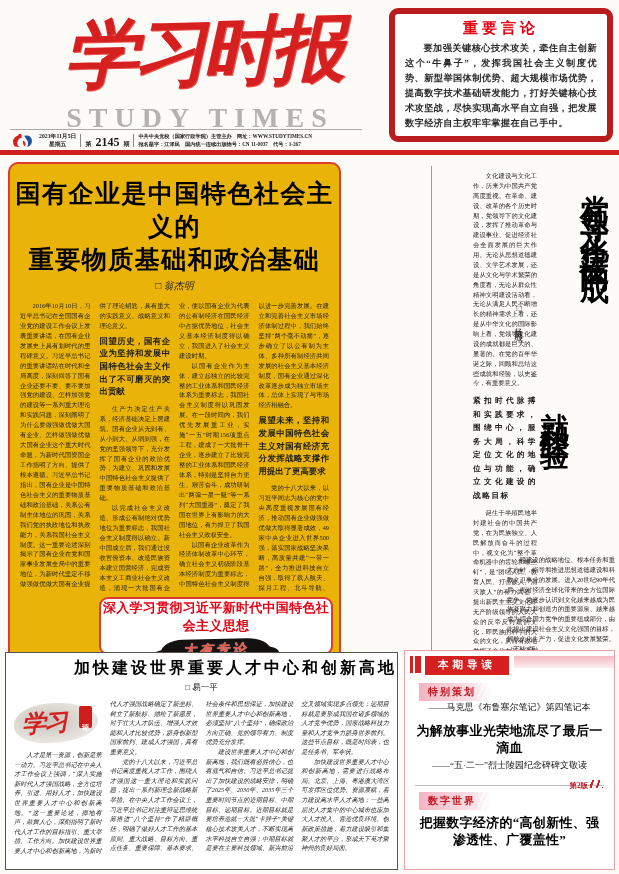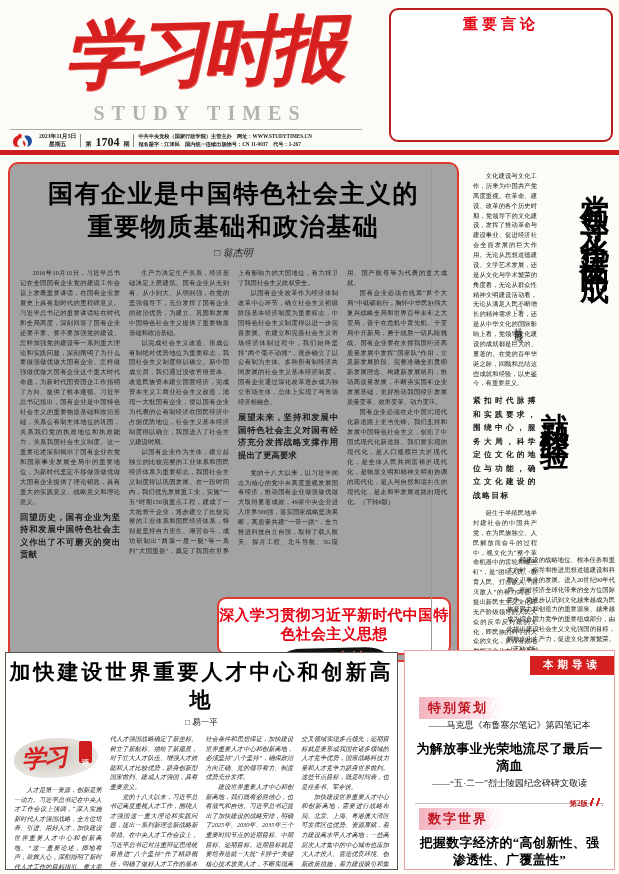--- a/index.html
+++ b/index.html
@@ -6,56 +6,56 @@
   body{width:619px;height:874px;overflow:hidden;background:#f6f5f1;
        font-family:"Liberation Serif","DejaVu Serif",serif;color:#1a1a1a;}
   #page{position:relative;width:619px;height:874px;background:#fcfbf8;}
 
   
   .masthead-title{position:absolute;left:44px;top:0px;width:316px;height:108px;
     text-align:center;font-size:74px;font-weight:900;font-style:italic;
     color:#d6201f;letter-spacing:-5px;line-height:104px;transform:rotate(-1.5deg);
     text-shadow:1px 1px 0 #e8544f;}
   .masthead-en{position:absolute;left:40px;top:102px;width:320px;text-align:center;
-    font-size:20px;color:#b3b2ae;letter-spacing:7px;font-weight:bold;}
+    font-size:28px;color:#b3b2ae;letter-spacing:7px;font-weight:bold;}
   .mast-hair{position:absolute;left:10px;top:129px;width:352px;border-top:1px solid #a9a9a5;}
   .infobar{position:absolute;left:9px;top:132px;width:356px;height:17px;
     display:flex;align-items:center;}
   .infologo{width:27px;height:17px;flex:0 0 auto;margin-right:3px;}
   .date-block{font-size:5.8px;font-weight:bold;line-height:1.35;text-align:center;white-space:nowrap;}
   .vdiv{width:0;border-left:1px solid #8a8a8a;height:13px;margin:0 4px;}
   .issue{white-space:nowrap;font-weight:bold;}
   .issue .small{font-size:6px;}
   .issue .num{font-size:12px;font-family:"Liberation Serif",serif;}
   .pub-block{font-size:5.2px;font-weight:bold;line-height:1.5;white-space:nowrap;}
   .redrule{position:absolute;left:0;top:150px;width:619px;height:5px;background:#cf1f1e;}
 
   .remarks-box{position:absolute;left:389px;top:8px;width:224px;height:134px;
-    border:2px solid #b91c1c;border-radius:9px;background:#fff;
+    border:6px solid #b91c1c;border-radius:9px;background:#fff;
     padding:4px 10px;box-sizing:border-box;}
   .remarks-title{font-family:"Liberation Sans","DejaVu Sans",sans-serif;
     text-align:center;color:#e60012;font-size:15px;font-weight:900;letter-spacing:4px;margin:1px 0 3px;}
   .remarks-body{font-size:9.2px;font-weight:bold;line-height:1.62;text-align:justify;
     text-indent:2em;color:#2b2b2b;letter-spacing:.4px;}
 
   
-  .main-box{position:absolute;left:8px;top:162px;width:451px;height:500px;
-    border:2px solid #e03a2f;border-radius:10px;background:#a3a3a3;box-sizing:border-box;overflow:hidden;}
+  .main-box{position:absolute;left:8px;top:162px;width:333px;height:500px;
+    border:2px solid #e03a2f;border-radius:10px;background:#eab308;box-sizing:border-box;overflow:hidden;}
   .main-headline{margin-top:13px;text-align:center;font-size:25px;font-weight:900;
     letter-spacing:1.5px;line-height:1.32;color:#000;}
   .main-author{text-align:center;font-size:10px;margin-top:3px;color:#222;font-style:italic;}
   .main-cols{margin:8px 10px 0;height:296px;overflow:hidden;
     column-count:4;column-gap:9px;column-fill:auto;
     font-size:6.3px;line-height:1.58;text-align:justify;color:#1c1c1c;}
   .main-cols p{margin:0;text-indent:2em;}
   .colsub{font-size:8.4px;font-weight:900;line-height:1.5;margin:5px 0;text-indent:0;}
   .banner-box{position:absolute;right:6px;bottom:5px;width:234px;height:58px;
     border:2px solid #e03a2f;border-radius:9px;text-align:center;background:#fff;box-sizing:border-box;}
   .banner-slogan{font-family:Liberation Sans, sans-serif;
-    color:#e60012;font-weight:900;font-size:15px;margin-top:7px;letter-spacing:.3px;}
+    color:#e60012;font-weight:900;font-size:13px;letter-spacing:.3px;}
   .banner-brush{display:inline-block;margin-top:4px;background:#141211;color:#e8d8c8;
     border-radius:48% 52% 55% 45% / 120% 130% 110% 120%;padding:2px 22px 4px;
     transform:rotate(-1.5deg);font-size:13.5px;font-weight:900;font-style:italic;letter-spacing:3px;
     box-shadow:14px 2px 0 -6px #141211,-14px 3px 0 -6px #141211;}
   .banner-brush .inner{color:#ef5446;text-shadow:0 0 1px #fff3ec;}
 
   .divider-main-right{position:absolute;left:431px;top:166px;height:492px;border-left:1px solid #9a9a96;}
 
   
   .right-art{position:absolute;left:437px;top:165px;width:178px;height:497px;overflow:hidden;}
@@ -70,48 +70,48 @@
     font-size:29px;font-weight:900;letter-spacing:10px;color:#000;}
   .ra-author{position:absolute;left:6px;top:138px;writing-mode:vertical-rl;
     font-size:8.5px;letter-spacing:3px;color:#222;}
   .ra-bodyB{position:absolute;left:0;top:390px;width:108px;height:107px;overflow:hidden;
     font-size:6.3px;line-height:1.57;text-align:justify;}
   .ra-bodyB p{margin:0;text-indent:2em;}
 
   
   .bot-box{position:absolute;left:5px;top:652px;width:393px;height:218px;
     border:1px solid #55544f;background:#fff;box-sizing:border-box;overflow:hidden;}
-  .bot-headline{margin-top:5px;text-align:center;font-size:21px;font-weight:900;letter-spacing:3px;color:#000;}
+  .bot-headline{margin-top:5px;text-align:right;font-size:16px;font-weight:900;letter-spacing:3px;color:#000;}
   .bot-author{text-align:center;font-size:8.5px;margin-top:3px;}
   .bot-cols{margin:5px 8px 0;height:163px;overflow:hidden;
     column-count:4;column-gap:8px;column-fill:auto;
     font-size:6.2px;line-height:1.55;text-align:justify;font-style:italic;color:#1c1c1c;}
   .bot-cols p{margin:0;text-indent:2em;}
   .sc-logo{position:relative;width:86px;height:44px;margin:2px 0 5px;break-inside:avoid;}
   .sc-brush{position:absolute;left:0;top:2px;width:84px;height:40px;
     background:radial-gradient(ellipse at 40% 45%,#c7c2ba,#e9e6e1 70%,#f7f5f2);
     border-radius:52% 48% 62% 38% / 58% 46% 60% 42%;}
   .sc-text{position:absolute;left:8px;top:4px;font-size:24px;font-weight:900;font-style:italic;
     color:#d6201f;transform:rotate(-4deg);letter-spacing:-2px;}
   .sc-seal{position:absolute;right:8px;top:5px;width:13px;height:22px;background:#cf1d1d;
     color:#fff;font-size:7.5px;font-style:normal;writing-mode:vertical-rl;text-align:center;
     line-height:13px;border-radius:2px;}
 
   
   .guide-box{position:absolute;left:404px;top:650px;width:211px;height:220px;
     border:1px solid #eda1a4;background:#fff;box-sizing:border-box;overflow:hidden;}
-  .guide-head{display:flex;align-items:flex-end;margin:5px 0 20px 5px;height:17px;flex-direction:column;}
+  .guide-head{display:flex;align-items:flex-start;margin:5px 0 4px 5px;height:17px;}
   .stripe{background:#d6201f;height:17px;margin-right:2px;}
   .s1{width:3px;} .s2{width:6px;}
   .guide-title{background:#d6201f;color:#fff;font-family:"Liberation Sans","DejaVu Sans",sans-serif;
     font-size:10.5px;font-weight:900;letter-spacing:4px;padding:2px 13px 3px;margin-left:2px;white-space:nowrap;}
   .guide-tail{flex:1;height:12px;margin-left:5px;background:linear-gradient(180deg,#f3bac2,#fdeef0);}
   .guide-entry{padding:4px 10px 0;}
   .g-label{display:inline-block;position:relative;font-family:"Liberation Sans","DejaVu Sans",sans-serif;
-    font-size:13px;font-weight:900;letter-spacing:2px;padding:2px 16px 2px 9px;margin-left:4px;
+    font-size:10px;font-weight:900;letter-spacing:2px;padding:2px 16px 2px 9px;margin-left:4px;
     background:linear-gradient(90deg,#f2b4c0,#fbe3e9 75%,rgba(255,255,255,0));color:#c01620;}
   .g-label.red{background:linear-gradient(90deg,#e02a30,#ef6a70 80%,rgba(255,255,255,0));
     color:#fff;letter-spacing:.5px;padding-right:12px;}
   .g-label::after{content:"";position:absolute;right:2px;top:0;bottom:0;width:12px;
     background:repeating-linear-gradient(115deg,rgba(255,255,255,.75) 0 2px,rgba(0,0,0,0) 2px 5px);}
   .g-headline{text-align:center;font-size:13px;font-weight:900;line-height:1.3;
     letter-spacing:.3px;margin:5px 0 2px;color:#000;}
   .g-sub{text-align:center;font-size:9px;font-weight:normal;color:#111;}
   .g-pagerow{position:relative;border-bottom:1px solid #bdbdb9;height:11px;
     text-align:right;margin-top:2px;}
@@ -135,33 +135,34 @@
       <path d="M34 9 Q48 5 52 18 Q54 31 41 35 Q46 24 39 17 Z" fill="#1f4e9c"></path>
       <path d="M31 20 Q40 24 36 34 Q30 30 31 20 Z" fill="#d6201f"></path>
     </svg>
     <div class="date-block">
       <div>2021年11月5日</div>
       <div>星期五</div>
     </div>
     <div class="vdiv"></div>
     <div class="issue">
       <span class="small">第</span>
-      <span class="num">1704</span>
+      <span class="num">2145</span>
       <span class="small">期</span>
     </div>
     <div class="vdiv"></div>
     <div class="pub-block">
       <div>中共中央党校（国家行政学院）主管主办　网址：WWW.STUDYTIMES.CN</div>
       <div>报名题字：江泽民　国内统一连续出版物号：CN 11-0037　代号：1-267</div>
     </div>
   </div>
   <div class="redrule"></div>
 
   <div class="remarks-box">
     <div class="remarks-title">重要言论</div>
+    <div class="remarks-body">要加强关键核心技术攻关，牵住自主创新这个“牛鼻子”，发挥我国社会主义制度优势、新型举国体制优势、超大规模市场优势，提高数字技术基础研发能力，打好关键核心技术攻坚战，尽快实现高水平自立自强，把发展数字经济自主权牢牢掌握在自己手中。</div>
   </div>
 
   <div class="main-box">
     <div class="main-headline">
       <div>国有企业是中国特色社会主义的</div>
       <div>重要物质基础和政治基础</div>
     </div>
     <div class="main-author">□ 翁杰明</div>
     <div class="main-cols">
       <p>2016年10月10日，习近平总书记在全国国有企业党的建设工作会议上发表重要讲话，在国有企业发展史上具有划时代的里程碑意义。习近平总书记的重要讲话站在时代和全局高度，深刻回答了国有企业还要不要、要不要加强党的建设、怎样加强党的建设等一系列重大理论和实践问题，深刻阐明了为什么要做强做优做大国有企业、怎样做强做优做大国有企业这个重大时代命题，为新时代国资国企工作指明了方向、提供了根本遵循。习近平总书记指出，国有企业是中国特色社会主义的重要物质基础和政治基础，关系公有制主体地位的巩固，关系我们党的执政地位和执政能力，关系我国社会主义制度。这一重要论述深刻揭示了国有企业在党和国家事业发展全局中的重要地位，为新时代坚定不移做强做优做大国有企业提供了理论钥匙，具有重大的实践意义、战略意义和理论意义。</p>

